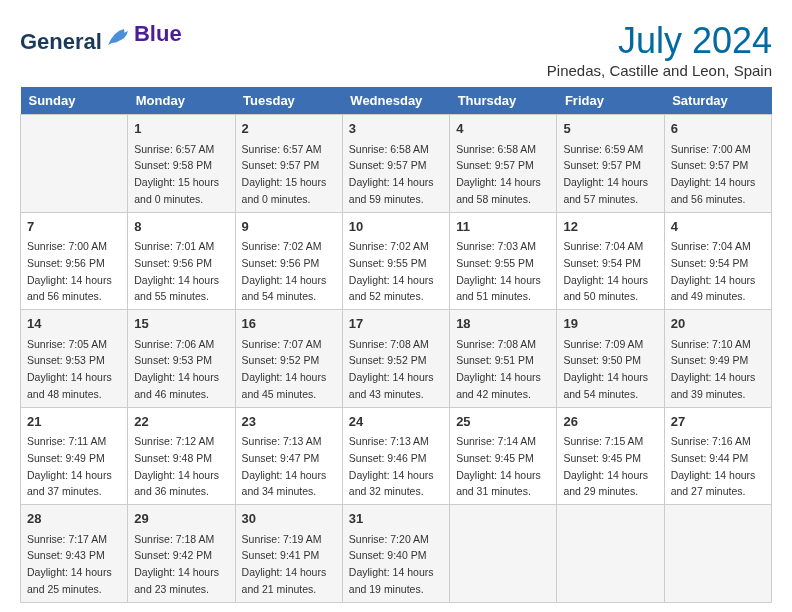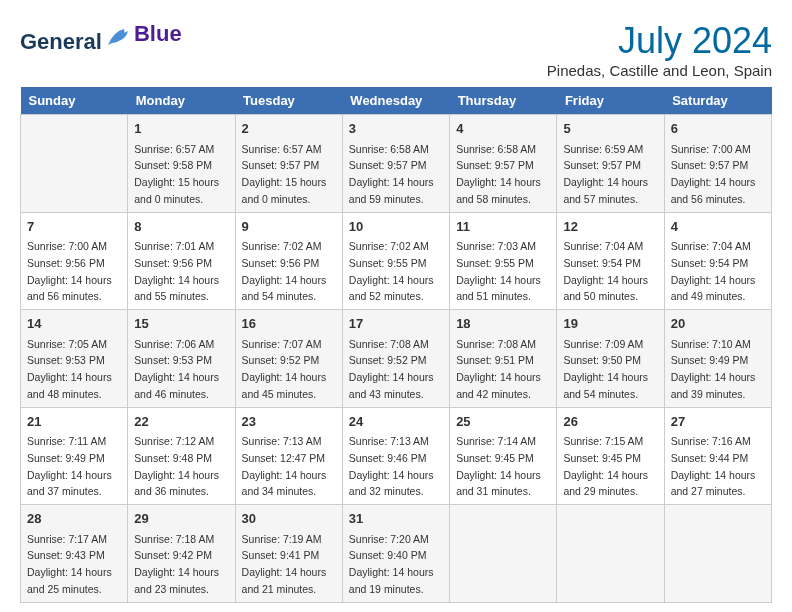--- a/index.html
+++ b/index.html
@@ -134,21 +134,21 @@
         <td><span class="day-num">15</span><span class="cell-content">Sunrise: 7:06 AM</span><br><span class="cell-content">Sunset: 9:53 PM</span><br><span class="cell-content">Daylight: 14 hours</span><br><span class="cell-content">and 46 minutes.</span></td>
         <td><span class="day-num">16</span><span class="cell-content">Sunrise: 7:07 AM</span><br><span class="cell-content">Sunset: 9:52 PM</span><br><span class="cell-content">Daylight: 14 hours</span><br><span class="cell-content">and 45 minutes.</span></td>
         <td><span class="day-num">17</span><span class="cell-content">Sunrise: 7:08 AM</span><br><span class="cell-content">Sunset: 9:52 PM</span><br><span class="cell-content">Daylight: 14 hours</span><br><span class="cell-content">and 43 minutes.</span></td>
         <td><span class="day-num">18</span><span class="cell-content">Sunrise: 7:08 AM</span><br><span class="cell-content">Sunset: 9:51 PM</span><br><span class="cell-content">Daylight: 14 hours</span><br><span class="cell-content">and 42 minutes.</span></td>
         <td><span class="day-num">19</span><span class="cell-content">Sunrise: 7:09 AM</span><br><span class="cell-content">Sunset: 9:50 PM</span><br><span class="cell-content">Daylight: 14 hours</span><br><span class="cell-content">and 54 minutes.</span></td>
         <td><span class="day-num">20</span><span class="cell-content">Sunrise: 7:10 AM</span><br><span class="cell-content">Sunset: 9:49 PM</span><br><span class="cell-content">Daylight: 14 hours</span><br><span class="cell-content">and 39 minutes.</span></td>
       </tr>
       <tr>
         <td><span class="day-num">21</span><span class="cell-content">Sunrise: 7:11 AM</span><br><span class="cell-content">Sunset: 9:49 PM</span><br><span class="cell-content">Daylight: 14 hours</span><br><span class="cell-content">and 37 minutes.</span></td>
         <td><span class="day-num">22</span><span class="cell-content">Sunrise: 7:12 AM</span><br><span class="cell-content">Sunset: 9:48 PM</span><br><span class="cell-content">Daylight: 14 hours</span><br><span class="cell-content">and 36 minutes.</span></td>
-        <td><span class="day-num">23</span><span class="cell-content">Sunrise: 7:13 AM</span><br><span class="cell-content">Sunset: 12:47 PM</span><br><span class="cell-content">Daylight: 14 hours</span><br><span class="cell-content">and 34 minutes.</span></td>
+        <td><span class="day-num">23</span><span class="cell-content">Sunrise: 7:13 AM</span><br><span class="cell-content">Sunset: 9:47 PM</span><br><span class="cell-content">Daylight: 14 hours</span><br><span class="cell-content">and 34 minutes.</span></td>
         <td><span class="day-num">24</span><span class="cell-content">Sunrise: 7:13 AM</span><br><span class="cell-content">Sunset: 9:46 PM</span><br><span class="cell-content">Daylight: 14 hours</span><br><span class="cell-content">and 32 minutes.</span></td>
         <td><span class="day-num">25</span><span class="cell-content">Sunrise: 7:14 AM</span><br><span class="cell-content">Sunset: 9:45 PM</span><br><span class="cell-content">Daylight: 14 hours</span><br><span class="cell-content">and 31 minutes.</span></td>
         <td><span class="day-num">26</span><span class="cell-content">Sunrise: 7:15 AM</span><br><span class="cell-content">Sunset: 9:45 PM</span><br><span class="cell-content">Daylight: 14 hours</span><br><span class="cell-content">and 29 minutes.</span></td>
         <td><span class="day-num">27</span><span class="cell-content">Sunrise: 7:16 AM</span><br><span class="cell-content">Sunset: 9:44 PM</span><br><span class="cell-content">Daylight: 14 hours</span><br><span class="cell-content">and 27 minutes.</span></td>
       </tr>
       <tr>
         <td><span class="day-num">28</span><span class="cell-content">Sunrise: 7:17 AM</span><br><span class="cell-content">Sunset: 9:43 PM</span><br><span class="cell-content">Daylight: 14 hours</span><br><span class="cell-content">and 25 minutes.</span></td>
         <td><span class="day-num">29</span><span class="cell-content">Sunrise: 7:18 AM</span><br><span class="cell-content">Sunset: 9:42 PM</span><br><span class="cell-content">Daylight: 14 hours</span><br><span class="cell-content">and 23 minutes.</span></td>
         <td><span class="day-num">30</span><span class="cell-content">Sunrise: 7:19 AM</span><br><span class="cell-content">Sunset: 9:41 PM</span><br><span class="cell-content">Daylight: 14 hours</span><br><span class="cell-content">and 21 minutes.</span></td>
         <td><span class="day-num">31</span><span class="cell-content">Sunrise: 7:20 AM</span><br><span class="cell-content">Sunset: 9:40 PM</span><br><span class="cell-content">Daylight: 14 hours</span><br><span class="cell-content">and 19 minutes.</span></td>

